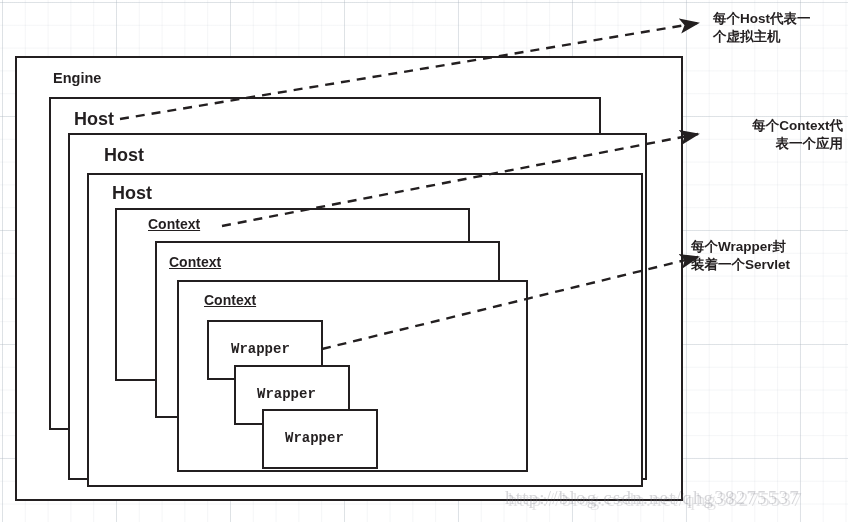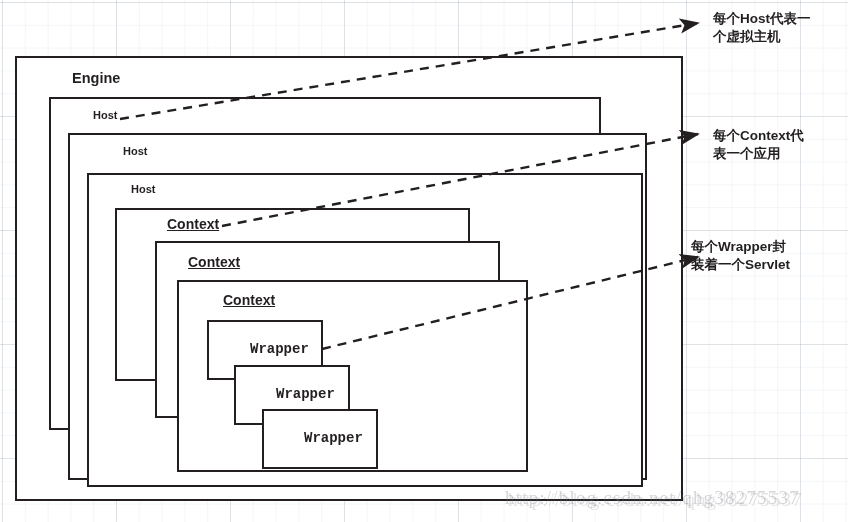--- a/index.html
+++ b/index.html
@@ -27,24 +27,23 @@
     box-sizing: border-box;
     background: #ffffff;
     border: 2px solid #231f20;
   }
   .box-label {
     position: absolute;
     color: #231f20;
     font-weight: bold;
     white-space: nowrap;
     line-height: 1;
-    margin-left: 19px;
   }
   .lbl-engine { font-size: 14.5px; }
-  .lbl-host   { font-size: 11px; }
+  .lbl-host   { font-size: 18px; }
   .lbl-ctx    { font-size: 14px; text-decoration: underline; }
   .lbl-wrap   { font-size: 14px; font-family: Liberation Mono, monospace; }
 
   #arrow-layer {
     position: absolute;
     left: 0; top: 0;
     width: 848px;
     height: 522px;
     pointer-events: none;
   }
@@ -110,18 +109,18 @@
         <path d="M0,0.2 L8.4,3.4 L0,6.6 L1.9,3.4 Z" fill="#231f20"></path>
       </marker>
     </defs>
     <line x1="120" y1="119" x2="698" y2="23" stroke="#231f20" stroke-width="2.4" stroke-dasharray="9,7" marker-end="url(#head)"></line>
     <line x1="222" y1="226" x2="698" y2="134" stroke="#231f20" stroke-width="2.4" stroke-dasharray="9,7" marker-end="url(#head)"></line>
     <line x1="322" y1="349" x2="698" y2="257" stroke="#231f20" stroke-width="2.4" stroke-dasharray="9,7" marker-end="url(#head)"></line>
   </svg>
 
   <div class="annot" style="left:713px; top:10px;  z-index:40;">每个Host代表一
 个虚拟主机</div>
-  <div class="annot" style="left:713px; top:127px; z-index:40;">每个Context代
+  <div class="annot" style="left:713px; top:117px; z-index:40;text-align:right;">每个Context代
 表一个应用</div>
   <div class="annot" style="left:691px; top:238px; z-index:40;">每个Wrapper封
 装着一个Servlet</div>
 
 </div>
 
 </body></html>

